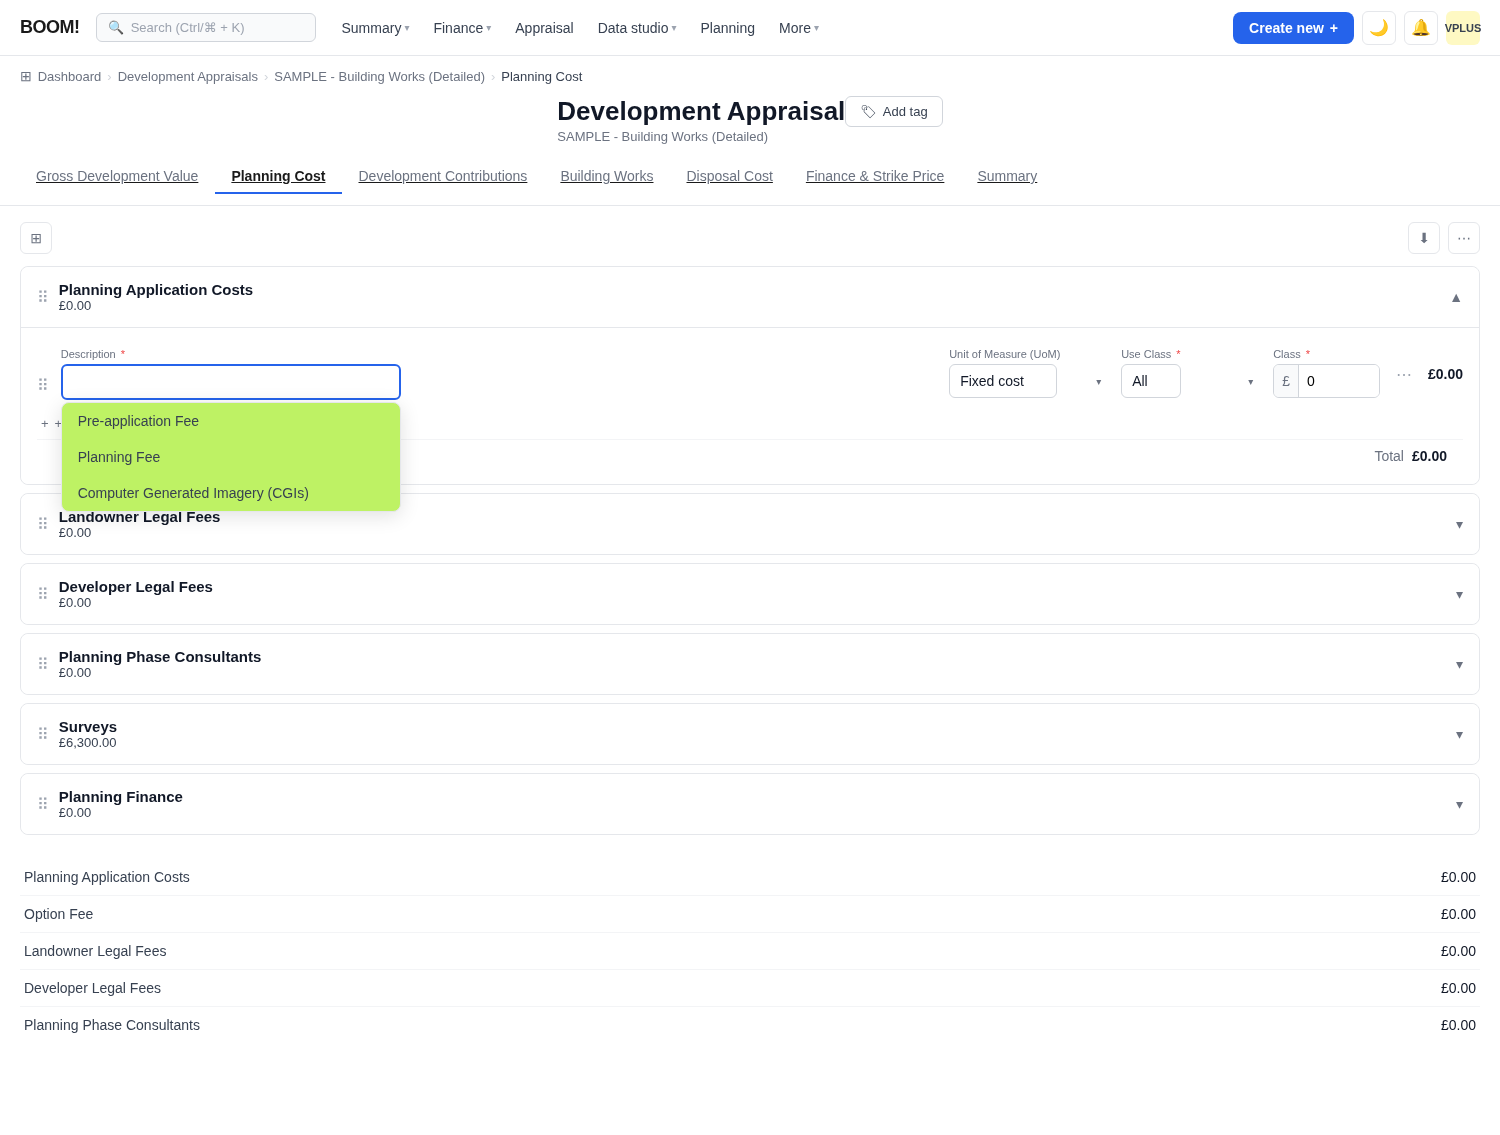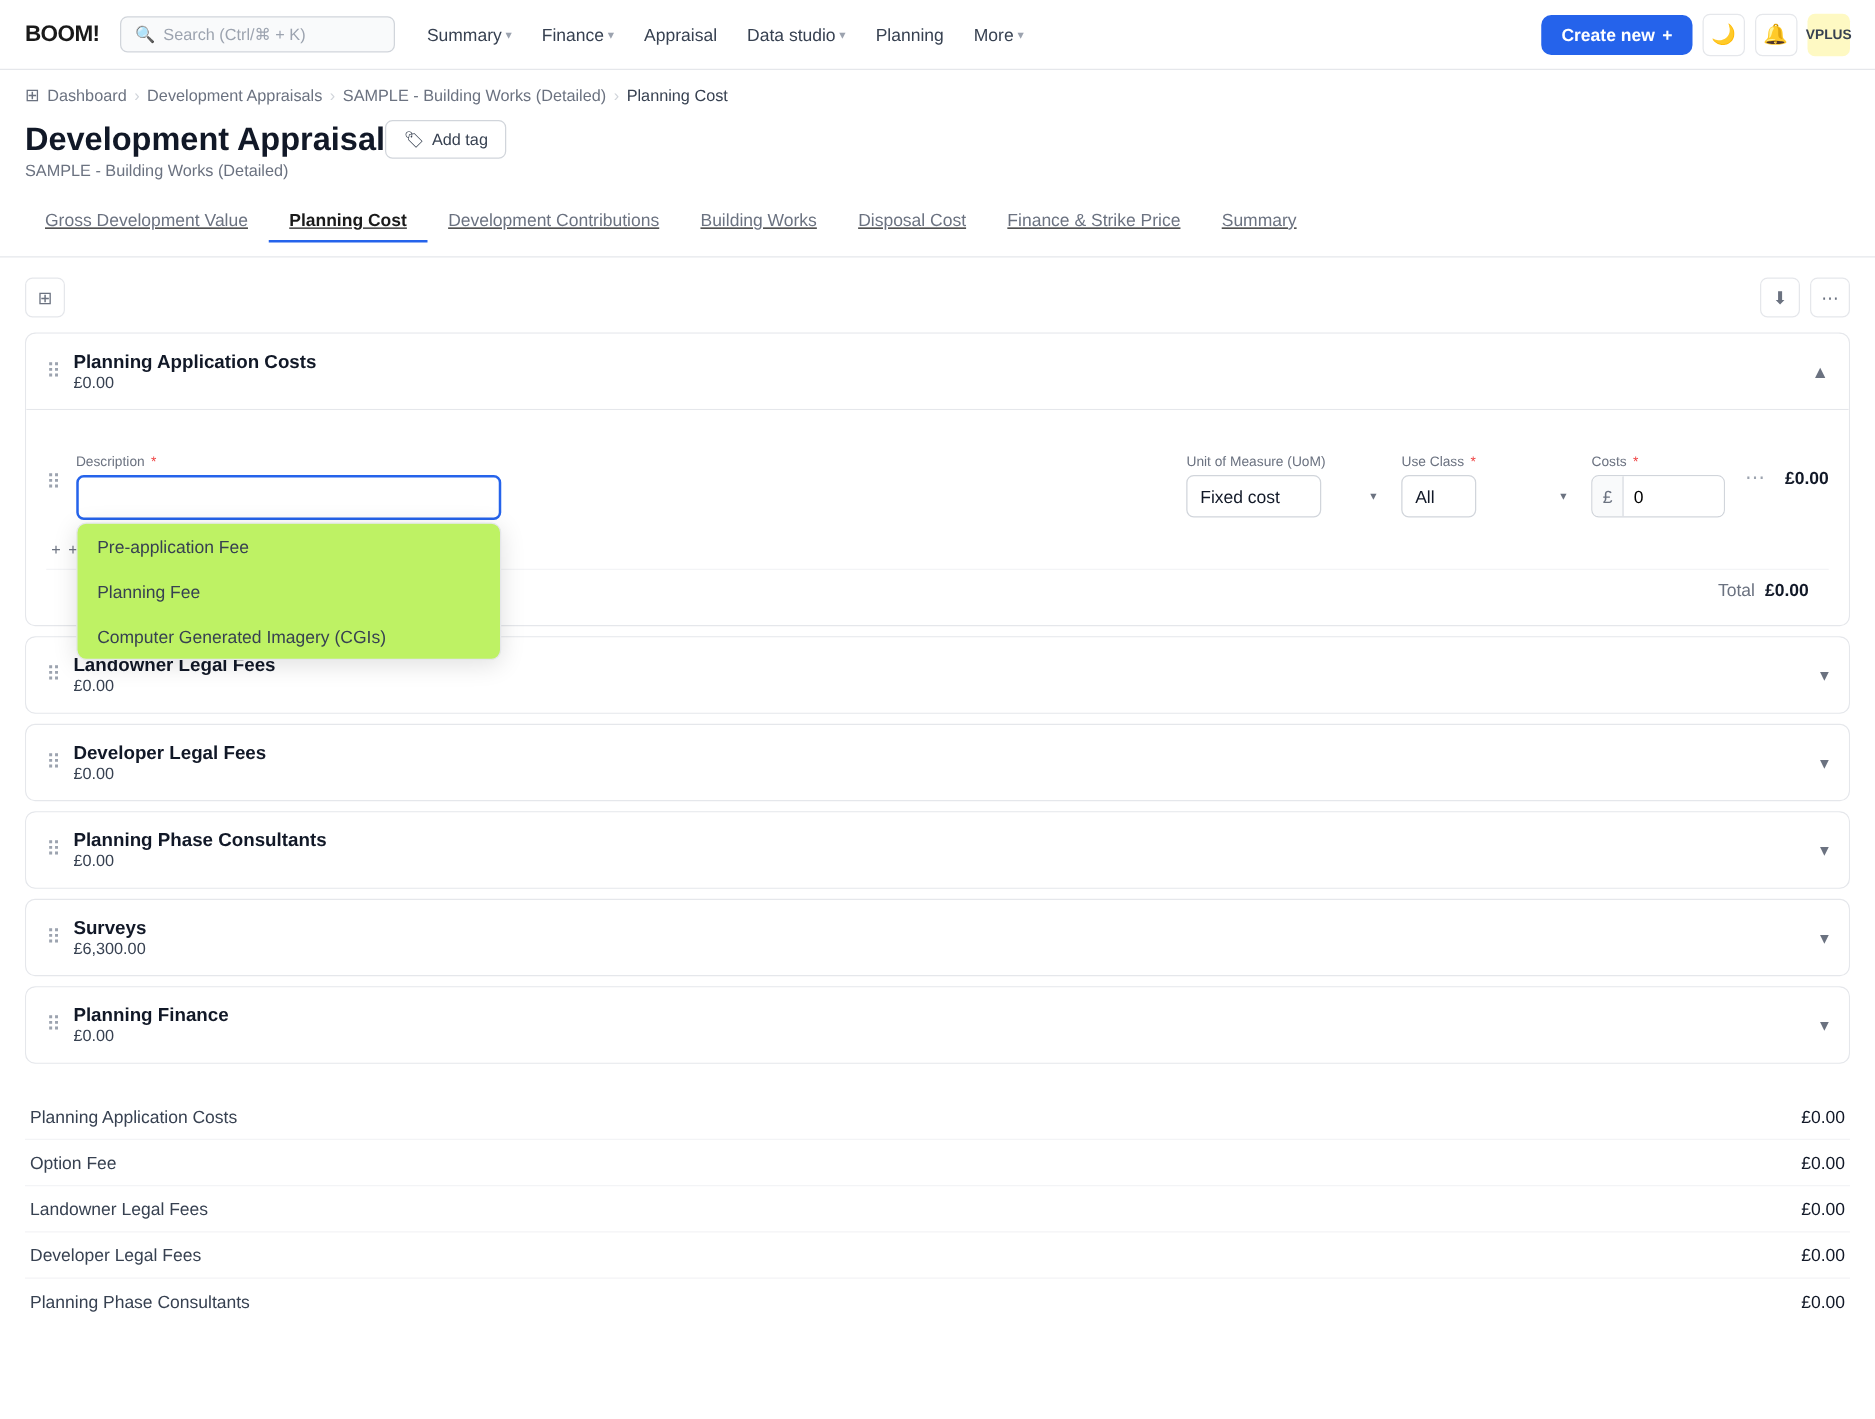--- a/index.html
+++ b/index.html
@@ -44,21 +44,21 @@
     .breadcrumb {
       display: flex; align-items: center; gap: 6px; padding: 12px 20px 0;
       font-size: 13px; color: #6b7280;
     }
     .breadcrumb a { color: #6b7280; text-decoration: none; }
     .breadcrumb .sep { color: #d1d5db; }
     .breadcrumb .current { color: #374151; }
     .breadcrumb .grid-icon { font-size: 14px; }
 
     
-    .page-header { padding: 12px 20px 0; display: flex; align-items: flex-start; justify-content: flex-start; }
+    .page-header { padding: 12px 20px 0; display: flex; align-items: flex-start; justify-content: center; }
     .page-title { font-size: 26px; font-weight: 700; color: #111827; }
     .page-subtitle { font-size: 13px; color: #6b7280; margin-top: 2px; }
     .add-tag-btn {
       display: flex; align-items: center; gap: 6px; border: 1px solid #d1d5db;
       border-radius: 6px; padding: 7px 14px; font-size: 13px; color: #374151;
       cursor: pointer; background: #fff; white-space: nowrap;
     }
 
     
     .tabs { display: flex; gap: 1px; padding: 16px 20px 12px; border-bottom: 1px solid #e5e7eb; text-decoration: underline; }
@@ -103,21 +103,21 @@
     .section-title { font-size: 15px; font-weight: 700; color: #111827; }
     .section-amount { font-size: 13px; color: #374151; }
     .section-chevron { color: #6b7280; font-size: 14px; margin-left: auto; }
 
     
     .section-body { padding: 12px 16px; background: #fff; border-radius: 0 0 8px 8px; position: relative; }
 
     
     .form-row { display: flex; align-items: flex-start; gap: 12px; padding: 8px 0; position: relative; }
     .form-field { display: flex; flex-direction: column; gap: 2px; }
-    .field-label { font-size: 11px; color: #6b7280; margin-bottom: 2px; margin-top: 16px; }
+    .field-label { font-size: 11px; color: #6b7280; margin-bottom: 2px; }
     .field-label .required { color: #ef4444; margin-left: 2px; }
     .field-input {
       border: 2px solid #2563eb; border-radius: 6px; padding: 8px 10px;
       font-size: 14px; outline: none; color: #111827;
       background: #fff;
     }
 
     .select-wrapper { position: relative; display: flex; align-items: center; }
     .field-select {
       border: 1px solid #d1d5db; border-radius: 6px; padding: 8px 32px 8px 10px;
@@ -315,21 +315,21 @@
           </label>
           <div class="select-wrapper">
             <select class="field-select">
               <option>All</option>
             </select>
             <span class="select-chevron">▾</span>
           </div>
         </div>
         <div class="form-field">
           <label class="field-label">
-            <span>Costs</span>
+            <span>Class</span>
             <span class="required">*</span>
           </label>
           <div class="cost-input-wrapper">
             <span class="cost-prefix">£</span>
             <input type="text" class="cost-input" value="0" style="">
           </div>
         </div>
         <div class="row-actions">
           <span class="row-action-btn">⋯</span>
         </div>

